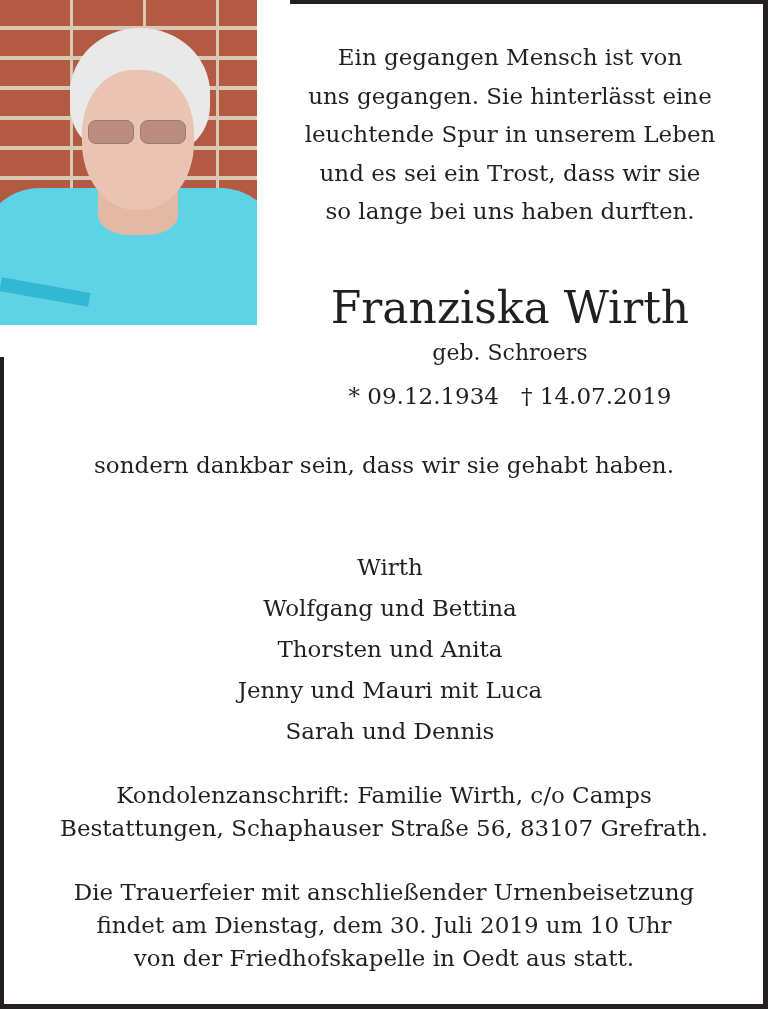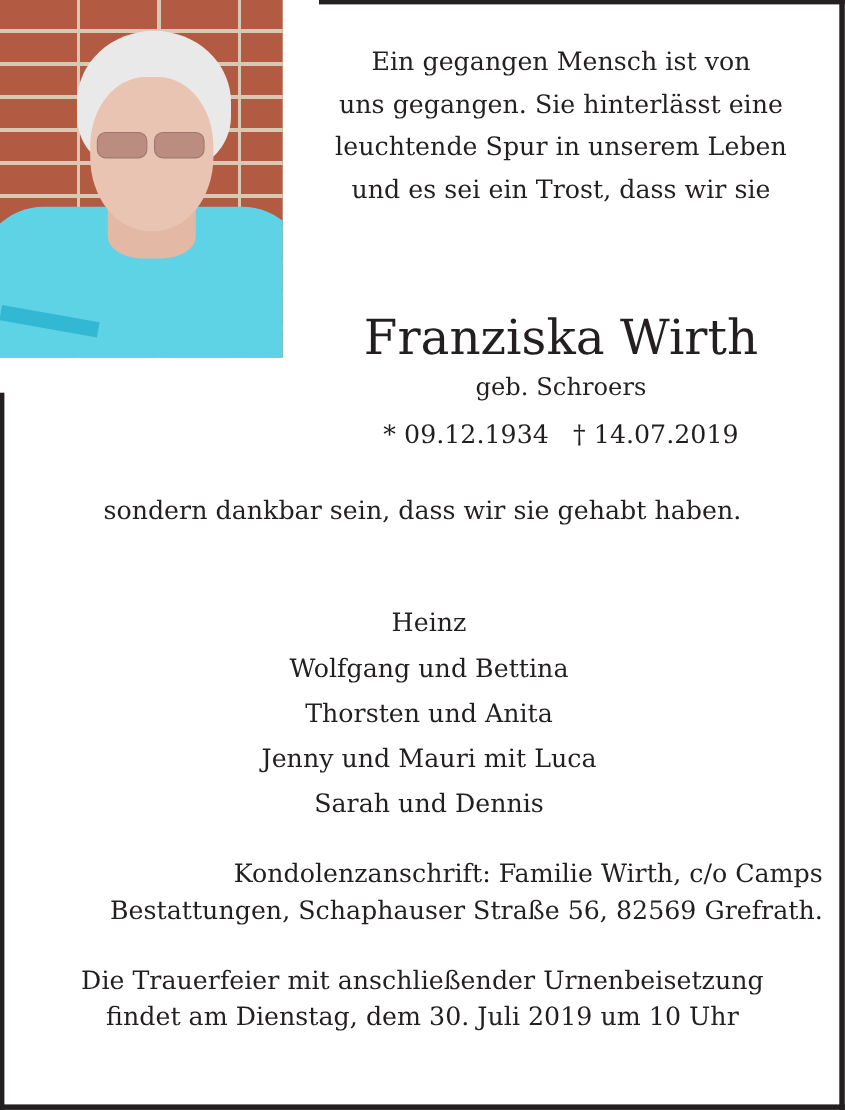--- a/index.html
+++ b/index.html
@@ -69,21 +69,21 @@
   .quote {
     position: absolute; left: 20px; top: 449px; width: 728px;
     text-align: center; font-size: 23px; line-height: 33px;
   }
   .family {
     position: absolute; left: 90px; top: 547px; width: 600px;
     text-align: center; font-size: 23px; line-height: 41px;
   }
   .address {
     position: absolute; left: 20px; top: 779px; width: 728px;
-    text-align: right; font-size: 23px; line-height: 33px;
+    text-align: center; font-size: 23px; line-height: 33px;
   }
   .ceremony {
     position: absolute; left: 20px; top: 876px; width: 728px;
     text-align: center; font-size: 23px; line-height: 33px;
   }
   .line { display: block; white-space: nowrap; }
 </style>
 </head>
 <body>
 
@@ -100,41 +100,43 @@
   <div class="face"></div>
   <div class="glasses-l"></div>
   <div class="glasses-r"></div>
 </div>
 
 <div class="verse">
   <span class="line">Ein gegangen Mensch ist von</span>
   <span class="line">uns gegangen. Sie hinterlässt eine</span>
   <span class="line">leuchtende Spur in unserem Leben</span>
   <span class="line">und es sei ein Trost, dass wir sie</span>
+  <span class="line">so lange bei uns haben durften.</span>
 </div>
 
 <div class="name">Franziska Wirth</div>
 <div class="maiden">geb. Schroers</div>
 <div class="dates">
   <span>* 09.12.1934</span><span class="gap"></span><span>† 14.07.2019</span>
 </div>
 
 <div class="quote">
   <span class="line">sondern dankbar sein, dass wir sie gehabt haben.</span>
 </div>
 
 <div class="family">
-  <span class="line">Heinz</span>
+  <span class="line">Wirth</span>
   <span class="line">Wolfgang und Bettina</span>
   <span class="line">Thorsten und Anita</span>
   <span class="line">Jenny und Mauri mit Luca</span>
   <span class="line">Sarah und Dennis</span>
 </div>
 
 <div class="address">
   <span class="line">Kondolenzanschrift: Familie Wirth, c/o Camps</span>
-  <span class="line">Bestattungen, Schaphauser Straße 56, 82569 Grefrath.</span>
+  <span class="line">Bestattungen, Schaphauser Straße 56, 83107 Grefrath.</span>
 </div>
 
 <div class="ceremony">
   <span class="line">Die Trauerfeier mit anschließender Urnenbeisetzung</span>
   <span class="line">findet am Dienstag, dem 30. Juli 2019 um 10 Uhr</span>
+  <span class="line">von der Friedhofskapelle in Oedt aus statt.</span>
 </div>
 
 </body></html>

